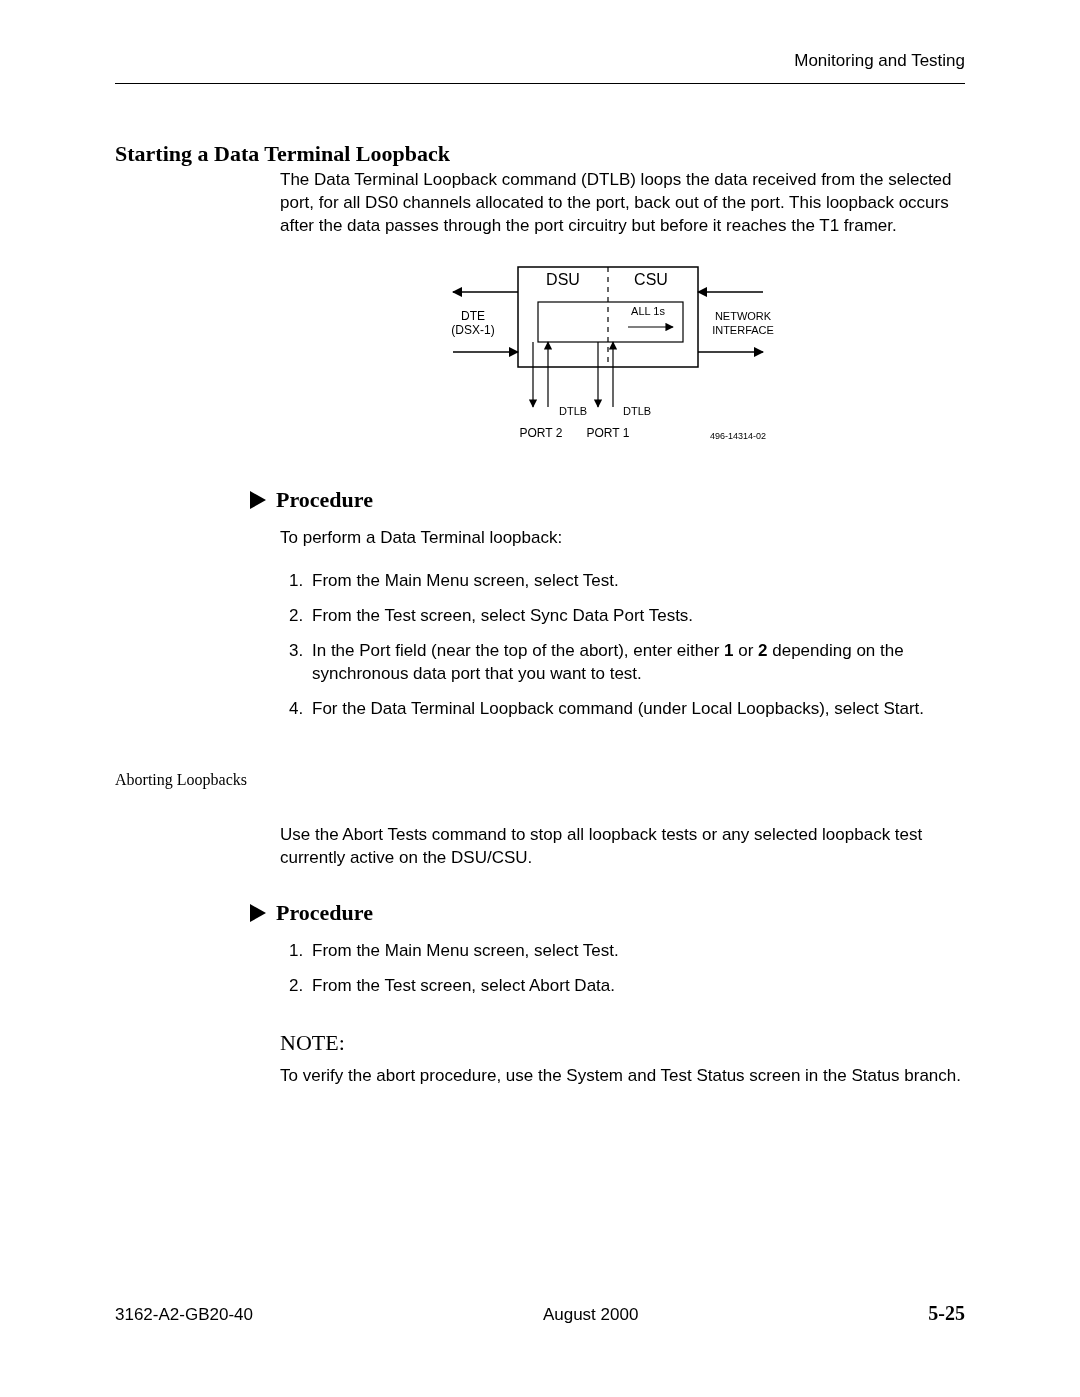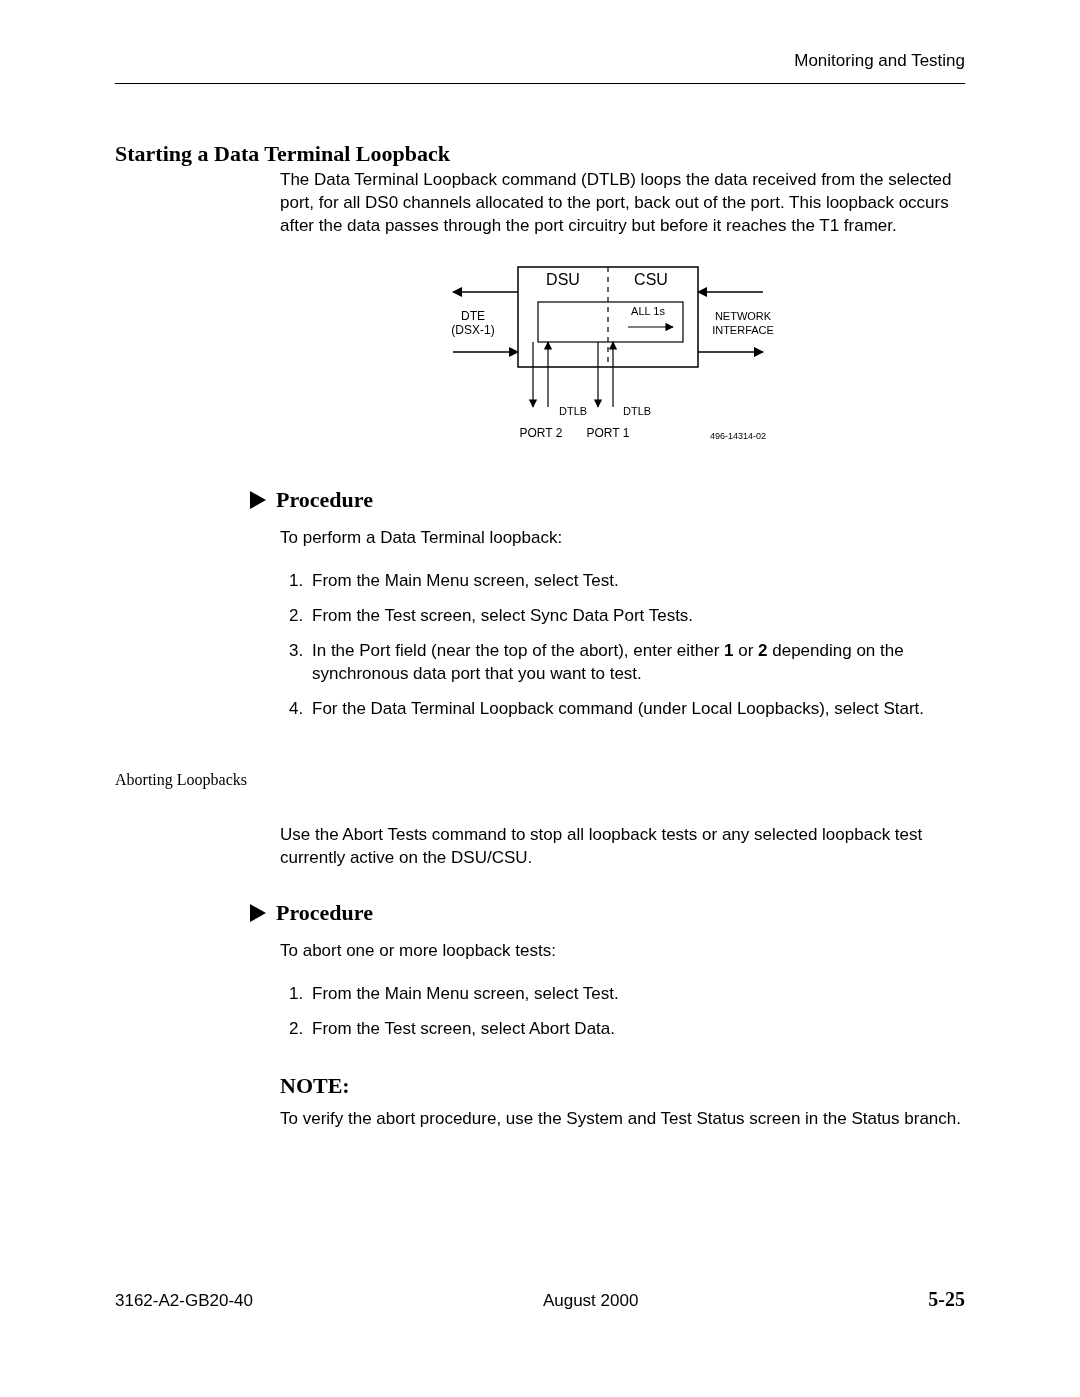--- a/index.html
+++ b/index.html
@@ -63,28 +63,28 @@
   }
   .h2 {
     font-family: "Times New Roman", Times, serif;
     font-weight: normal;
     font-size: 16px;
     margin-top: 48px;
     margin-bottom: 34px;
   }
   .note-label {
     font-family: "Times New Roman", Times, serif;
-    font-weight: bold;
+    font-weight: normal;
     font-size: 22px;
     margin-top: 30px;
     margin-bottom: 8px;
   }
   .footer {
     position: absolute;
-    bottom: 84px;
+    bottom: 70px;
     left: 115px;
     right: 115px;
     display: flex;
     justify-content: space-between;
     font-size: 17px;
     align-items: baseline;
   }
   .footer .pg {
     font-family: "Times New Roman", Times, serif;
     font-weight: bold;
@@ -178,21 +178,20 @@
 
   <div class="h2">Aborting Loopbacks</div>
 
   <div class="body-indent">
     <p class="para">Use the Abort Tests command to stop all loopback tests or any selected loopback test currently active on the DSU/CSU.</p>
 
     <div class="proc-row">
       <span class="tri"></span>
       <span class="proc-label">Procedure</span>
     </div>
-    <p class="para">To abort one or more loopback tests:</p>
     <ol class="steps">
       <li>From the Main Menu screen, select Test.</li>
       <li>From the Test screen, select Abort Data.</li>
     </ol>
 
     <div class="note-label">NOTE:</div>
     <p class="para">To verify the abort procedure, use the System and Test Status screen in the Status branch.</p>
   </div>
 
 </div>

